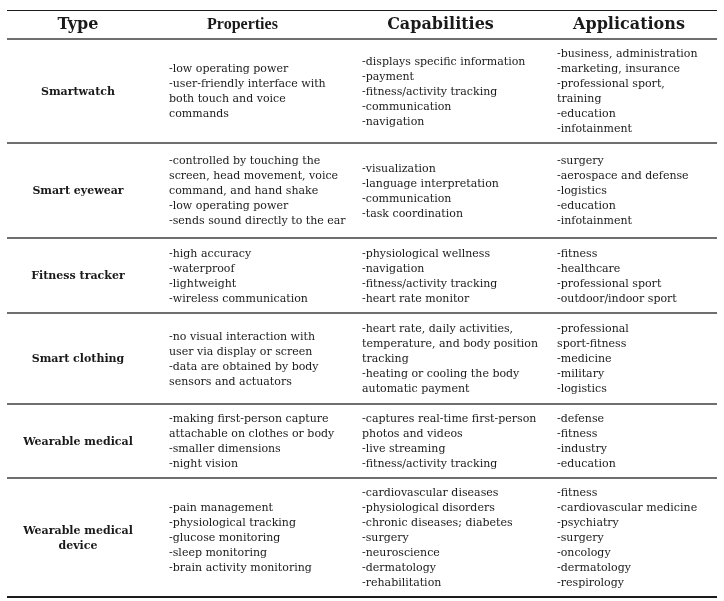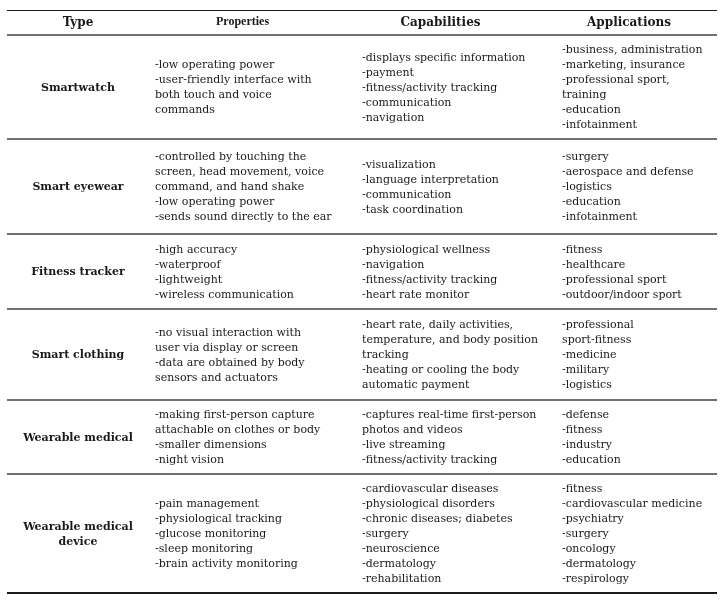--- a/index.html
+++ b/index.html
@@ -13,36 +13,36 @@
   }
   .table-wrap{padding:10px 7px 0 7px;}
   table.paper-table{
     border-collapse:collapse;table-layout:fixed;width:710px;
     border-top:1.5px solid var(--rule-dark);
     border-bottom:2px solid var(--rule-dark);
   }
   col.c0{width:142px;} col.c1{width:205px;} col.c2{width:203px;} col.c3{width:160px;}
   thead tr{border-bottom:2.5px solid var(--rule-gray);}
   th{
-    font-size:12px;font-weight:bold;text-align:center;
+    font-size:16px;font-weight:bold;text-align:center;
     padding:3px 0 5px 0;white-space:nowrap;
   }
   th.h1{padding-right:18px;font-family:Liberation Serif, serif;} th.h2{padding-right:30px;text-align:center;} th.h3{padding-right:16px;}
   tbody tr{border-bottom:2.5px solid var(--rule-gray);}
   tbody tr:last-child{border-bottom:none;}
   tbody tr.r0{height:103px;} tbody tr.r1{height:95px;} tbody tr.r2{height:75px;}
   tbody tr.r3{height:91px;} tbody tr.r4{height:70px;} tbody tr.r5{height:115px;}
   td{
     vertical-align:middle;font-size:11px;line-height:15px;padding:6px 0;
   }
   td.col0{text-align:center;}
   td.col0 .cell-line{white-space:normal;font-weight:bold;}
-  td.col1 .cell-block{margin-left:6px;}
+  td.col1 .cell-block{margin-left:20px;}
   td.col2 .cell-block{margin-left:8px;}
-  td.col3 .cell-block{margin-left:5px;}
+  td.col3 .cell-block{}
   .cell-block{text-align:left;}
   td.col0 .cell-block{text-align:center;}
   .cell-line{white-space:nowrap;}
 </style>
 </head>
 <body>
 
 <div class="table-wrap">
   <table class="paper-table">
     <colgroup>

